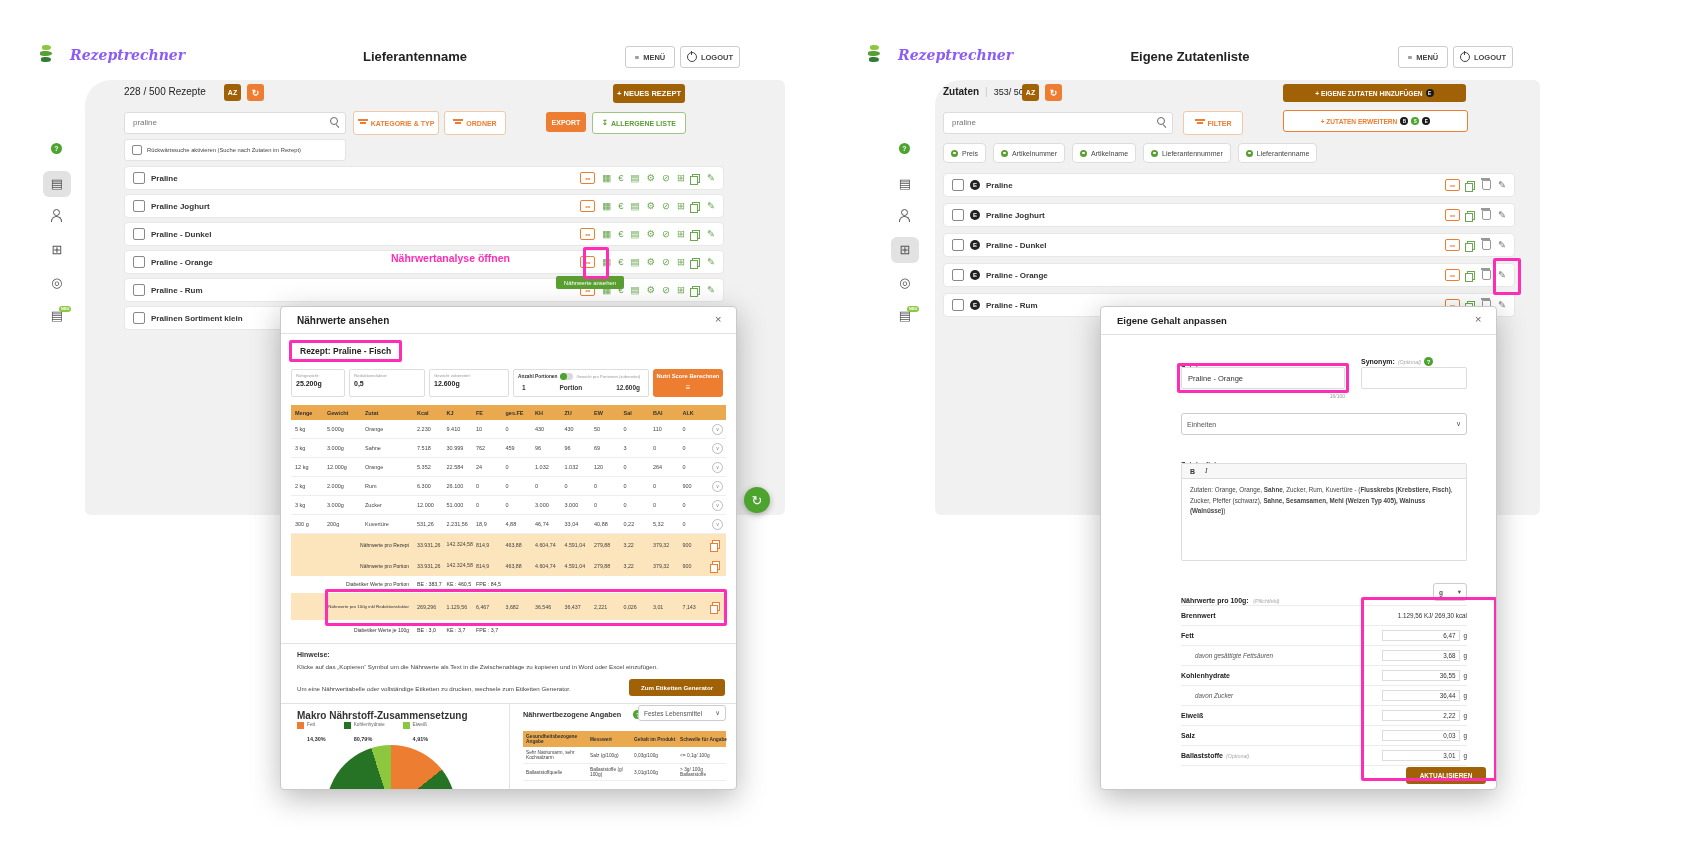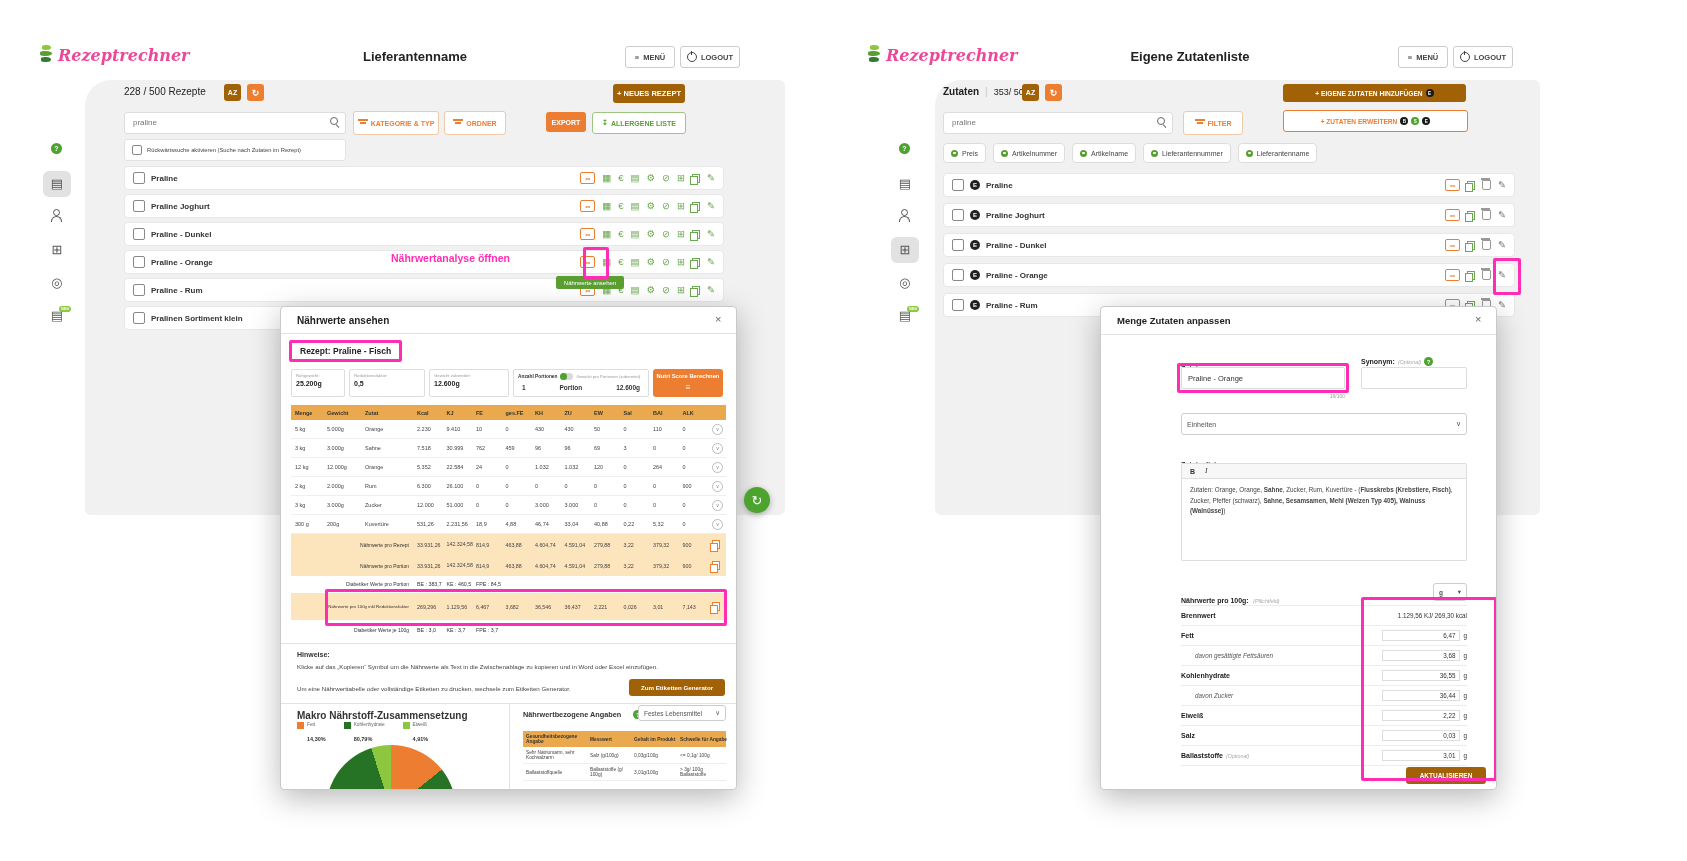--- a/index.html
+++ b/index.html
@@ -1,19 +1,19 @@
 <!DOCTYPE html>
 <html><head>
 <meta charset="utf-8">
 <style>
 html,body{margin:0;padding:0}
 body{width:1687px;height:861px;position:relative;background:#fff;font-family:"Liberation Sans",sans-serif;color:#333;overflow:hidden}
 .a{position:absolute}
 .gray{background:#f1f1f1;border-radius:26px 6px 6px 6px}
-.logotext{font-family:"DejaVu Serif",serif;font-style:italic;font-weight:bold;font-size:16px;color:#ec4899;margin-left:5px}
+.logotext{font-family:"DejaVu Serif",serif;font-style:italic;font-weight:bold;font-size:14px;color:#8b5cf6;margin-left:17px}
 .leaf{display:inline-block;width:13px;height:20px;vertical-align:middle}
 .leaf i{display:block;border-radius:40% 60% 60% 40%;height:5px;margin-bottom:1px}
 .leaf i:nth-child(1){width:9px;background:#8dc63f;margin-left:2px}
 .leaf i:nth-child(2){width:12px;background:#5a9e32}
 .leaf i:nth-child(3){width:10px;background:#2e7d32;margin-left:1px}
 .ptitle{font-size:13px;font-weight:bold;color:#222;text-align:center}
 .hbtn{border:1px solid #ccc;border-radius:3px;background:#fff;display:flex;align-items:center;justify-content:center;gap:4px;font-size:7.5px;font-weight:bold;color:#444}
 .btn{display:flex;align-items:center;justify-content:center;gap:3px;border-radius:3px;font-weight:bold;cursor:pointer}
 .bg-g{background:#a16207;color:#fff}
 .bg-o{background:#ed7d31;color:#fff}
@@ -668,21 +668,21 @@
           <span class="copyic"></span>
           <span class="trash"></span>
           <span class="grayi" style="color:#777">✎</span>
         </span>
       </div>
     </div>
   <div class="hl" style="left:1493px;top:258px;width:22px;height:31px"></div>
 </div>
 
 <div class="modal" style="left:1100px;top:306px;width:395px;height:482px">
-  <div class="a mtitle" style="left:16px;top:8px;font-size:9.5px">Menge Zutaten anpassen</div>
+  <div class="a mtitle" style="left:16px;top:8px;font-size:9.5px">Eigene Gehalt anpassen</div>
   <div class="a mx" style="left:374px;top:6px">×</div>
   <div class="mhr" style="top:27px"></div>
 
   <div class="a" style="left:80px;top:50px">
     <span class="flab">Zutatenname:</span>
     <span class="fopt">(Pflichtfeld)</span>
   </div>
   <div class="a finput" style="left:80px;top:60px;width:164px;height:22px">Praline - Orange</div>
   <div class="hl" style="left:76px;top:56px;width:166px;height:24px"></div>
   <div class="a" style="left:206px;top:86px;width:38px;text-align:right;font-size:5px;color:#999">16/100</div>

